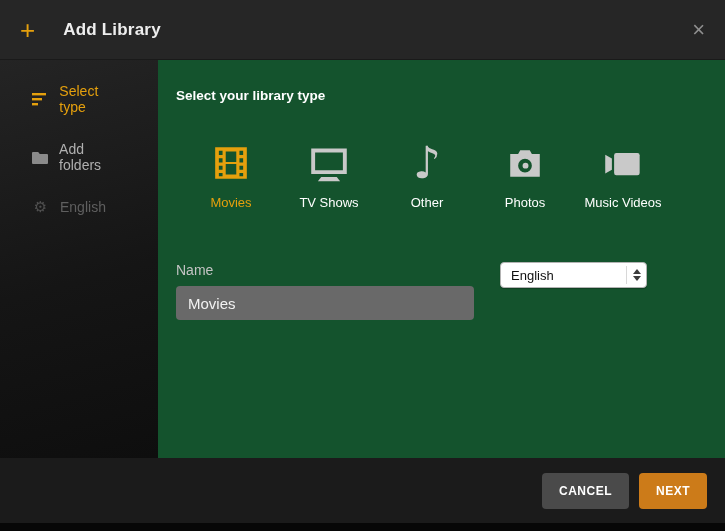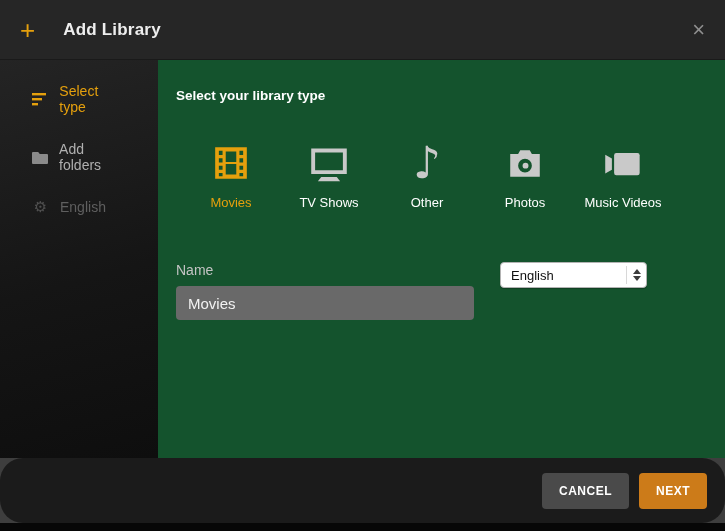--- a/index.html
+++ b/index.html
@@ -59,21 +59,21 @@
     display:flex;align-items:center;justify-content:space-between;
     padding:0 5px 0 10px;font-size:13px;color:#111;cursor:pointer;
     box-shadow:0 1px 1px rgba(0,0,0,.25);
   }
   .stepper{display:flex;flex-direction:column;align-items:center;gap:2px;padding-left:6px;border-left:1px solid #d8d8d8;height:18px;justify-content:center;}
   .tri-up{width:0;height:0;border-left:4px solid transparent;border-right:4px solid transparent;border-bottom:5px solid #3c3c3c;}
   .tri-down{width:0;height:0;border-left:4px solid transparent;border-right:4px solid transparent;border-top:5px solid #3c3c3c;}
   
   .ftr{
     flex:0 0 65px;height:65px;background:#1b1b1b;
-    display:flex;align-items:center;justify-content:flex-end;gap:10px;padding:12px 18px;border-radius:23px;
+    display:flex;align-items:center;justify-content:flex-end;gap:10px;padding:12px 18px;
   }
   .btn{
     border:none;border-radius:4px;font-size:12px;font-weight:700;letter-spacing:.5px;
     padding:11px 17px;cursor:pointer;color:#ffffff;
     font-family:"Liberation Sans","DejaVu Sans",sans-serif;
   }
   .btn.cancel{background:#4a4a4a;}
   .btn.next{background:#cc7b19;text-align:center;}
   .bottom-strip{flex:0 0 8px;height:8px;background:#070707;}
   svg{display:block;}

